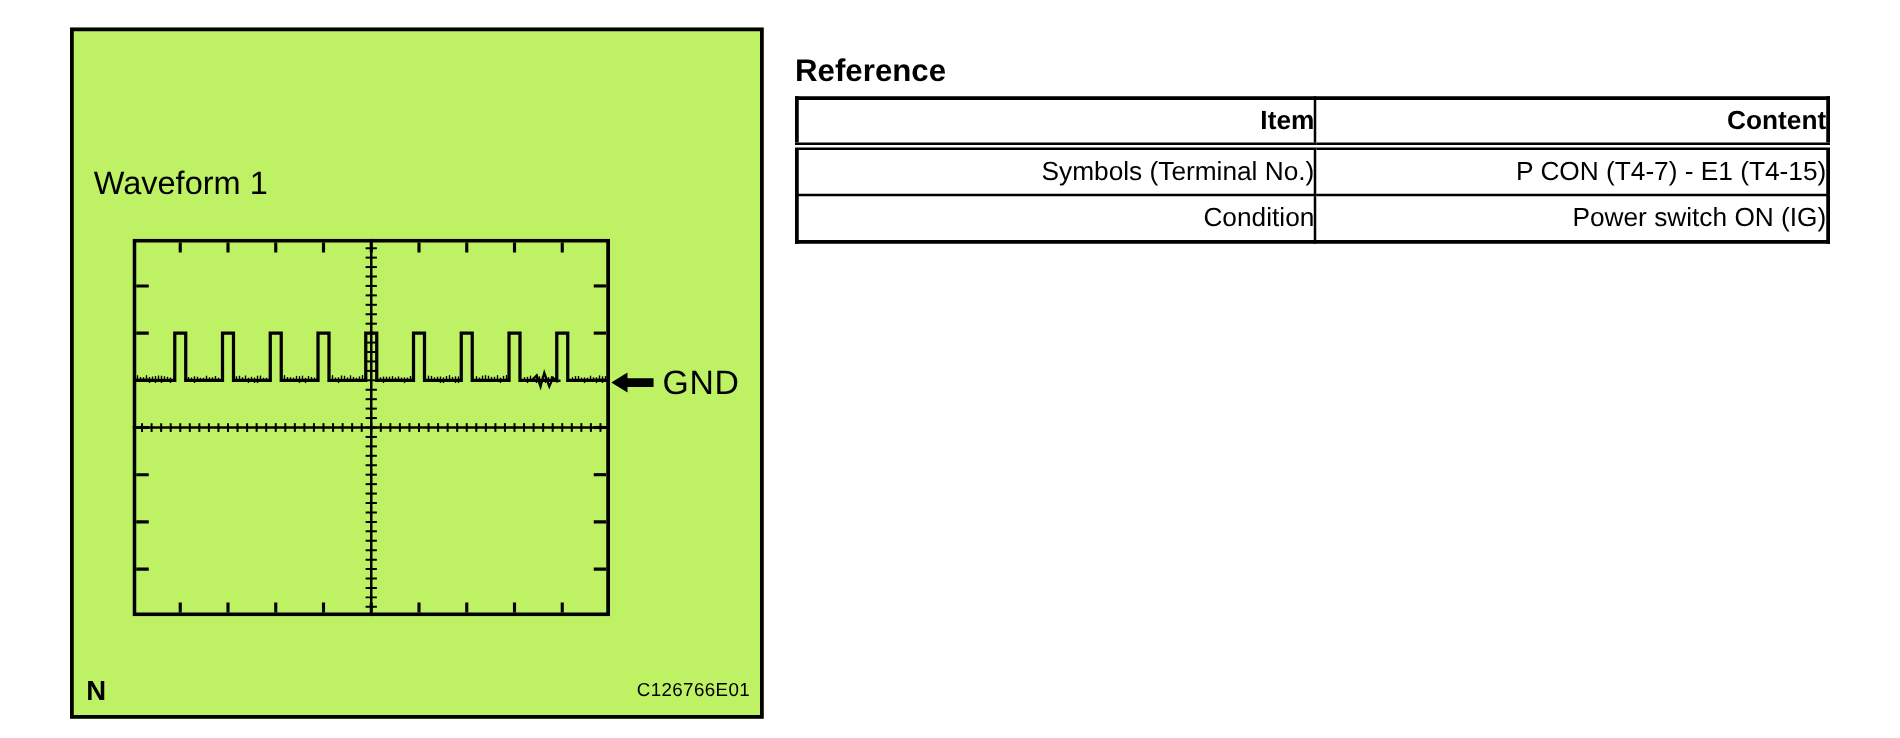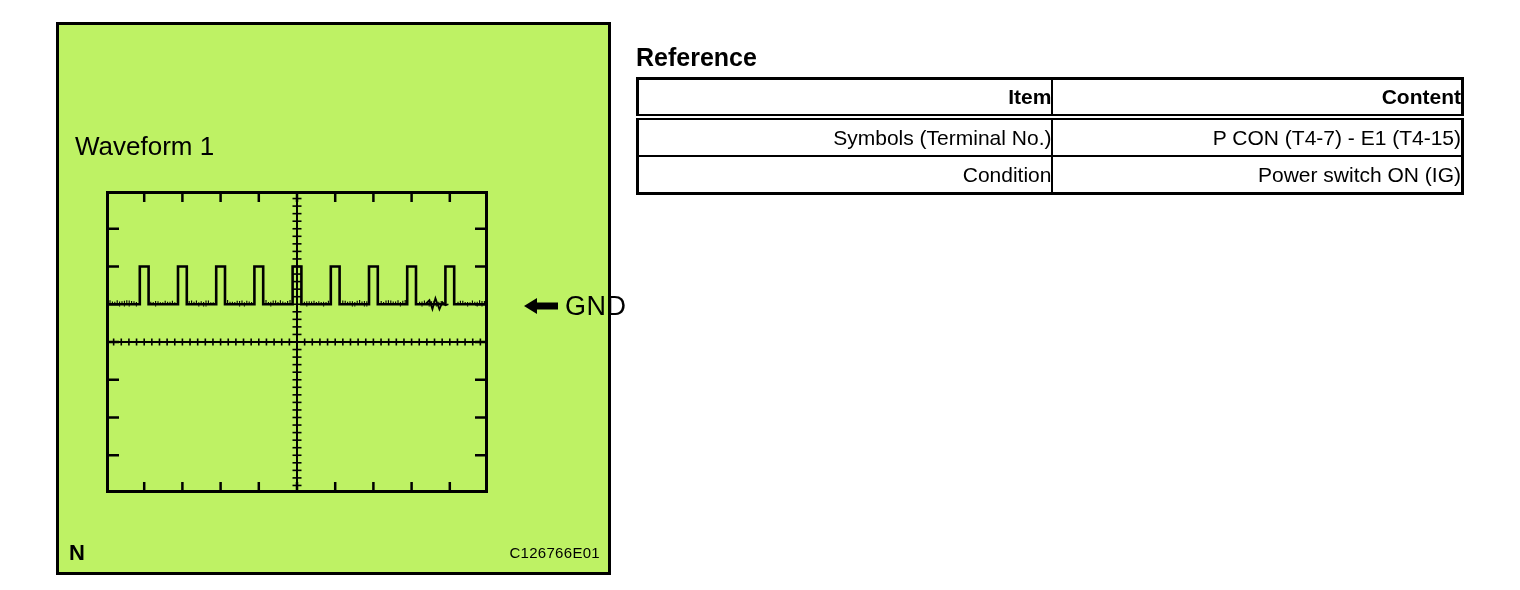--- a/index.html
+++ b/index.html
@@ -11,21 +11,21 @@
   #figure-panel{
     position:absolute;left:56px;top:22px;width:555px;height:553px;
     border:3px solid #000;box-sizing:border-box;background:#bef264;
   }
   #waveform-label{
     position:absolute;left:16px;top:106px;font-size:26px;line-height:30px;
   }
   #scope{position:absolute;left:47px;top:166px;}
   #gnd-group{
     position:absolute;left:430px;top:263px;height:36px;
-    display:flex;align-items:center;gap:7px;margin-left:35px;
+    display:flex;align-items:center;gap:7px;
   }
   #gnd-text{font-size:27px;font-weight:normal;letter-spacing:0.5px;}
   #fig-n{position:absolute;left:10px;top:515px;font-size:22px;font-weight:bold;}
   #fig-code{position:absolute;right:8px;top:519px;font-size:15px;letter-spacing:0.3px;}
   
   #reference{position:absolute;left:636px;top:42px;width:828px;}
   #ref-title{font-size:25px;font-weight:bold;line-height:30px;margin:0 0 5px 0;}
   table.ref{
     width:100%;border-collapse:collapse;border:3px solid #000;table-layout:fixed;
   }

